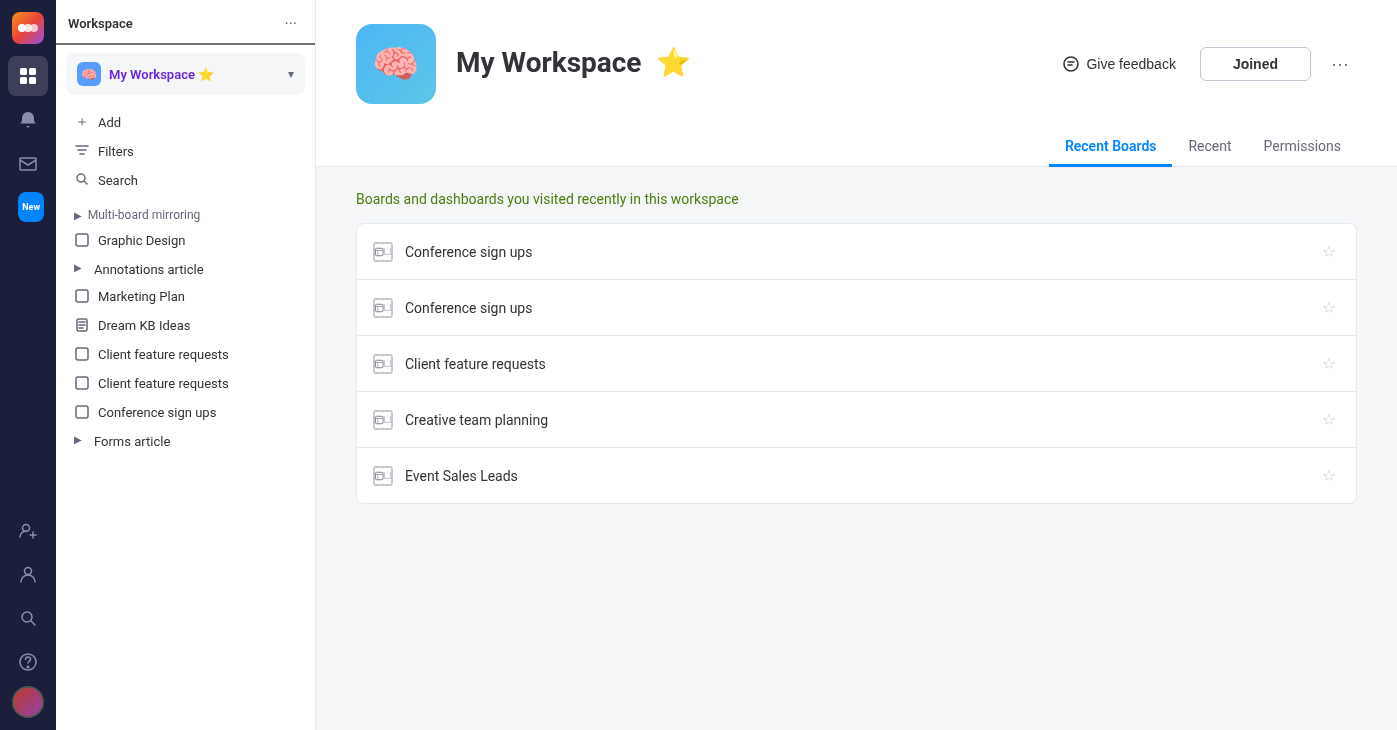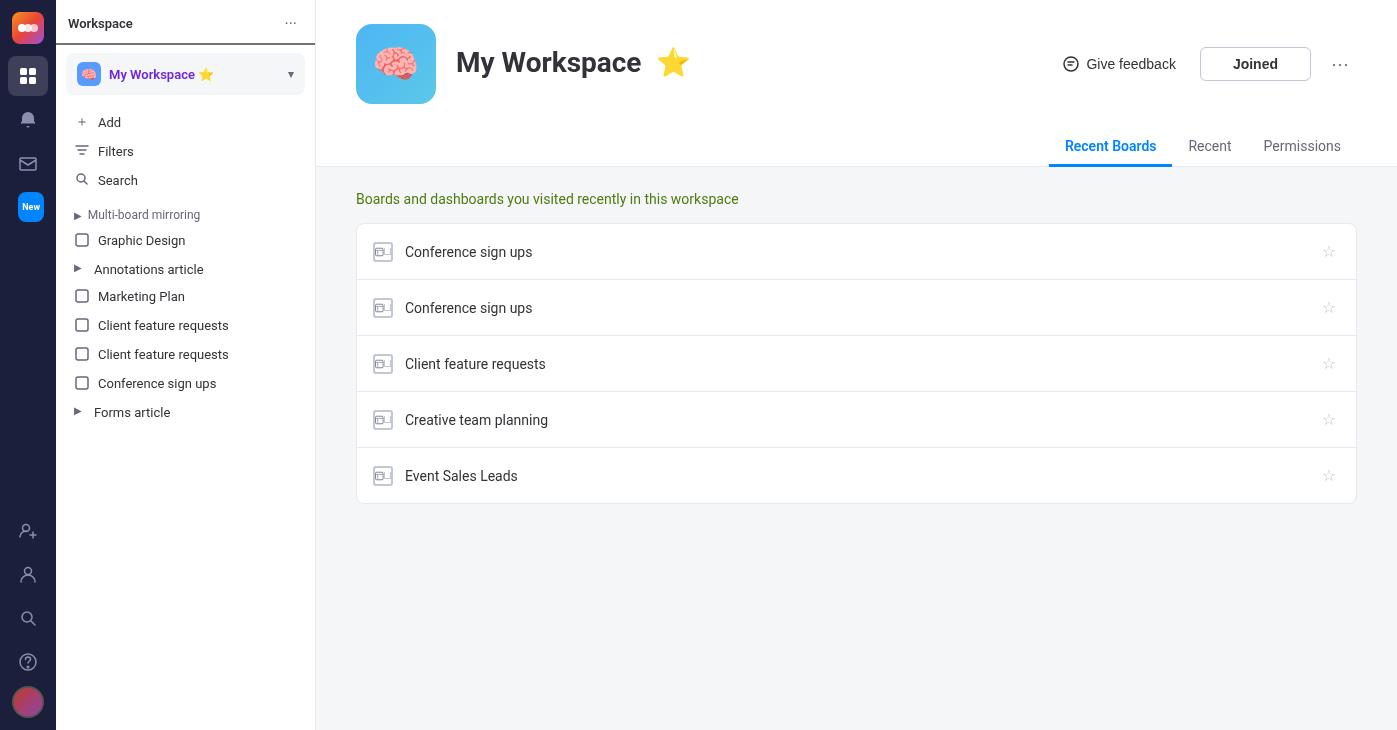--- a/index.html
+++ b/index.html
@@ -459,20 +459,29 @@
       <span class="nav-arrow">▶</span>
       <span>Annotations article</span>
     </div>
     <div class="sidebar-nav-item">
       <span class="nav-icon">
         <svg width="14" height="14" viewBox="0 0 14 14" fill="none" stroke="#676879" stroke-width="1.5">
             <rect x="1" y="1" width="12" height="12" rx="2"></rect>
           </svg>
       </span>
       <span>Marketing Plan</span>
+    </div>
+    <div class="sidebar-nav-item">
+      <span class="nav-icon">
+        <svg width="14" height="14" viewBox="0 0 14 14" fill="none" stroke="#676879" stroke-width="1.5">
+            <rect x="2" y="1" width="10" height="12" rx="1.5"></rect>
+            <path d="M4 4h6M4 7h6M4 10h4" stroke-linecap="round"></path>
+          </svg>
+      </span>
+      <span>Dream KB Ideas</span>
     </div>
     <div class="sidebar-nav-item">
       <span class="nav-icon">
         <svg width="14" height="14" viewBox="0 0 14 14" fill="none" stroke="#676879" stroke-width="1.5">
             <rect x="1" y="1" width="12" height="12" rx="2"></rect>
           </svg>
       </span>
       <span>Client feature requests</span>
     </div>
     <div class="sidebar-nav-item">

